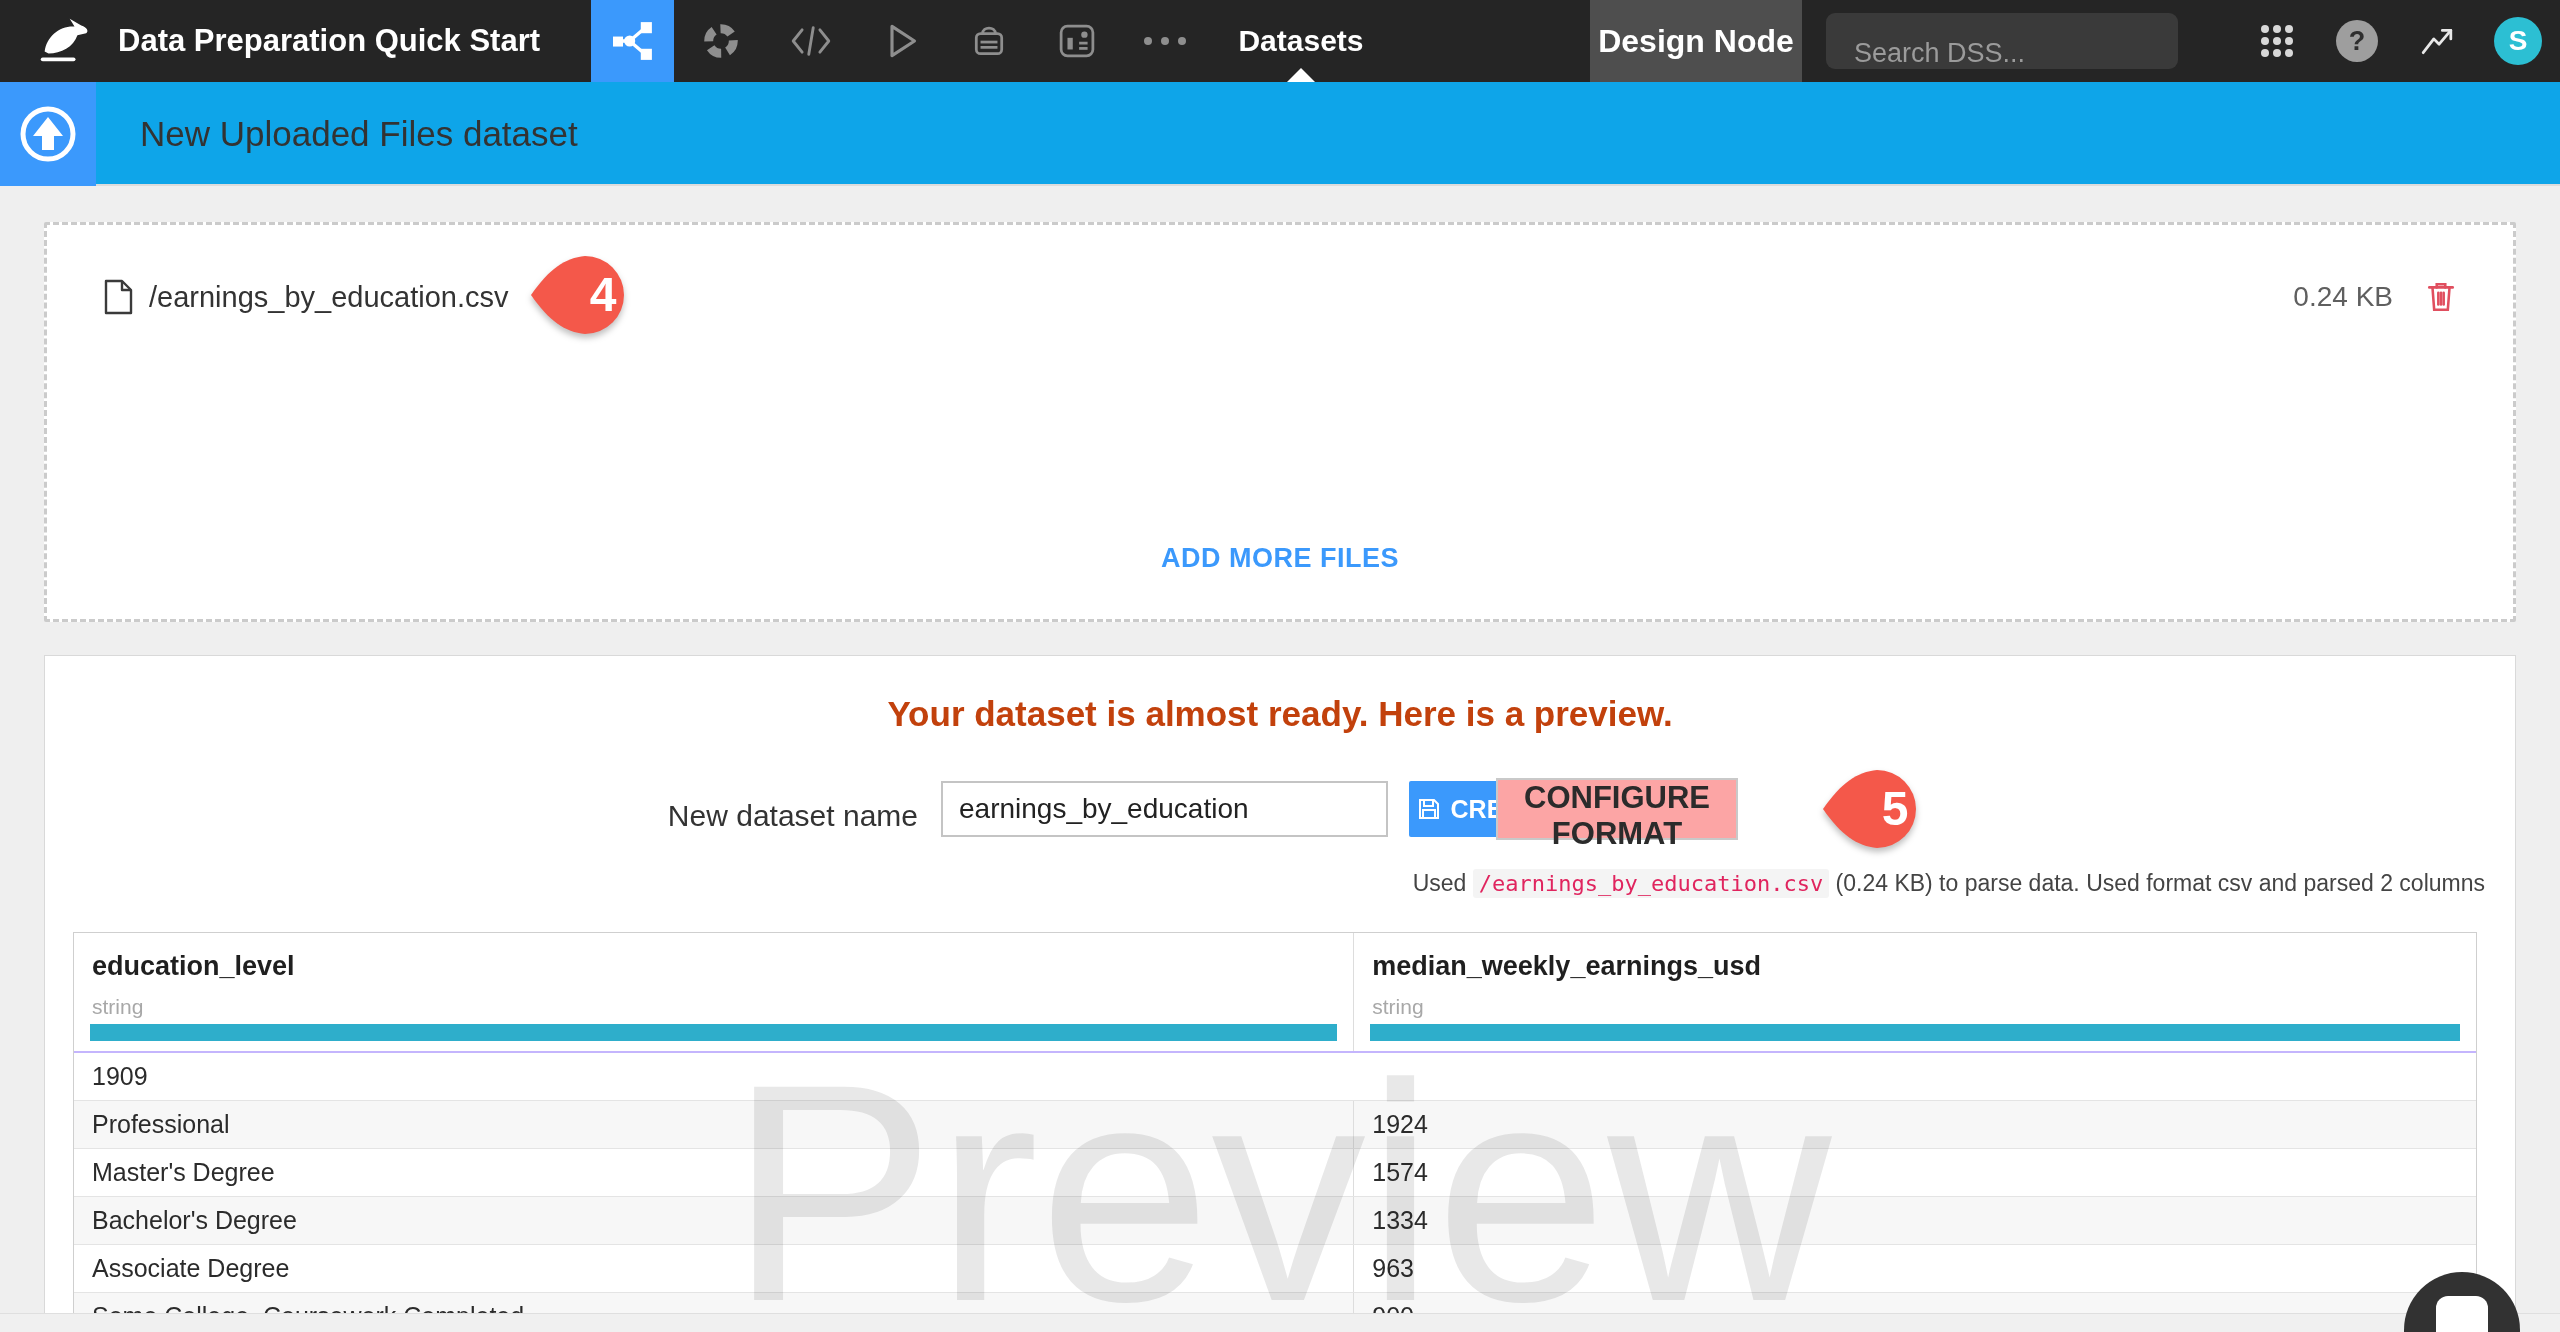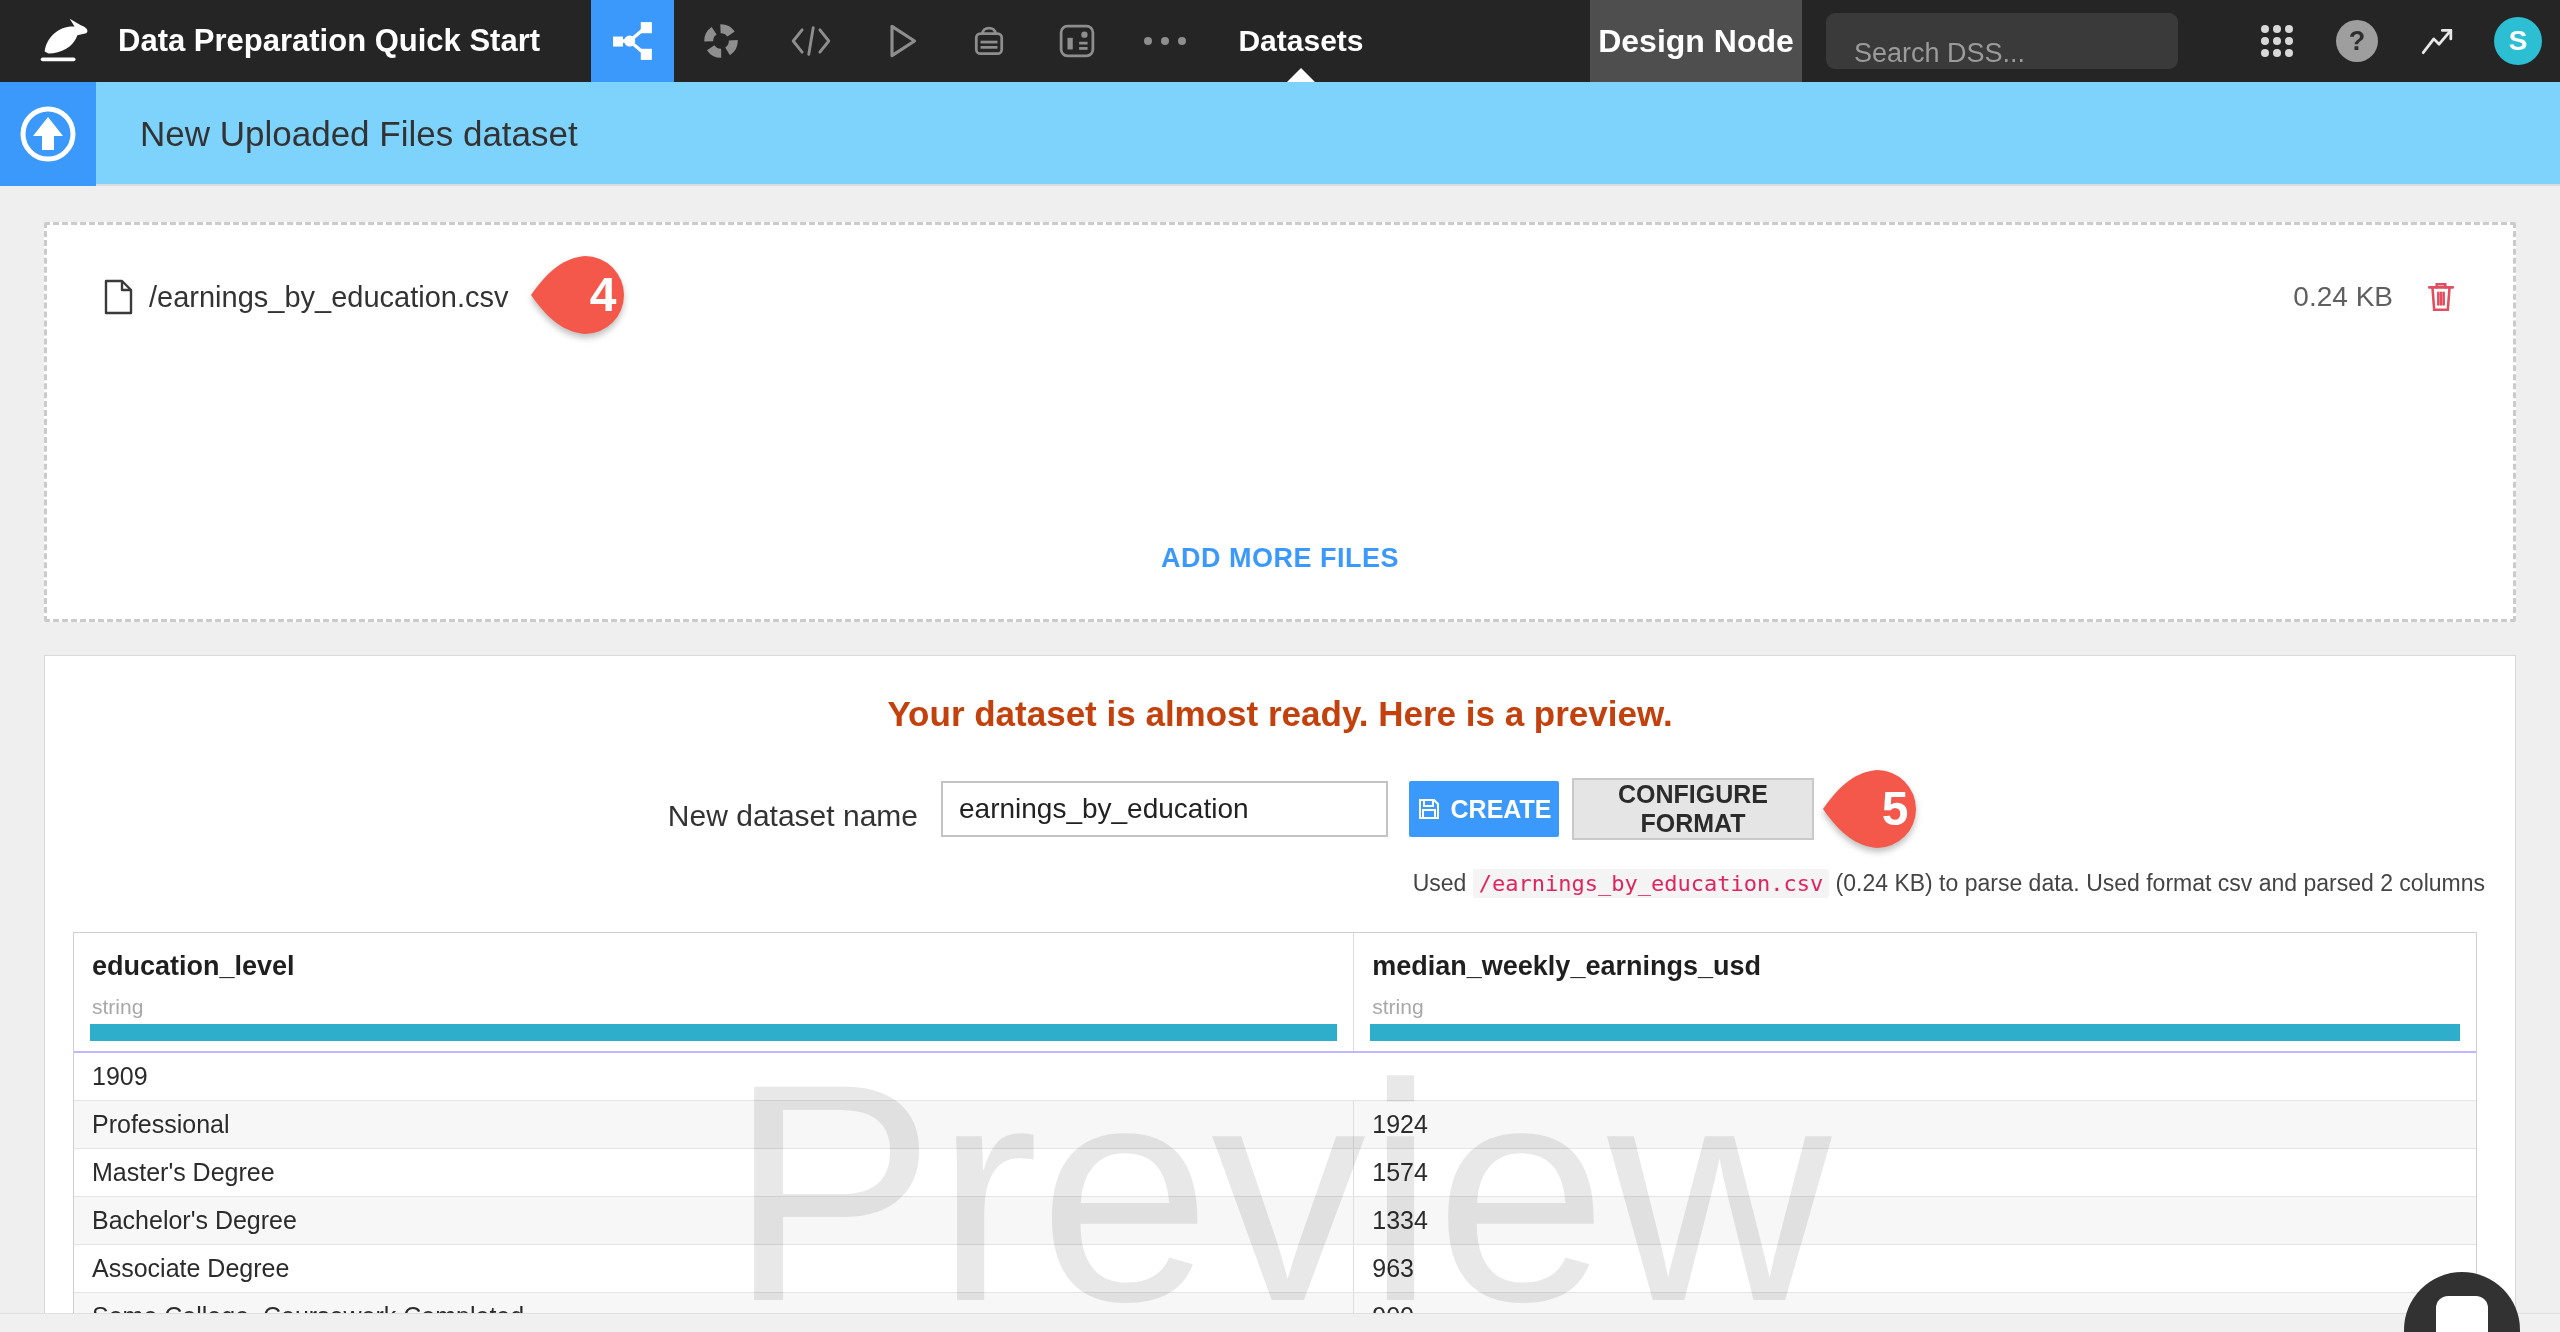--- a/index.html
+++ b/index.html
@@ -34,21 +34,21 @@
   #icon-grid  { left:2248px; }
   #icon-help  { left:2328px; }
   #icon-trend { left:2408px; }
   #help-circle { width:42px; height:42px; border-radius:50%; background:#9e9e9e; color:#2e2e2e;
                  display:flex; align-items:center; justify-content:center; font-size:27px; font-weight:bold; }
   #avatar { position:absolute; left:2494px; top:17px; width:48px; height:48px; border-radius:50%;
             background:#2cbfd3; color:#fff; font-size:28px; font-weight:bold;
             display:flex; align-items:center; justify-content:center; cursor:pointer; }
 
   
-  #page-header { position:absolute; top:82px; left:0; width:2560px; height:104px; background:#7dd3fc;
+  #page-header { position:absolute; top:82px; left:0; width:2560px; height:104px; background:#0ea5e9;
                  border-bottom:2px solid #dcdcdc; z-index:5; }
   #upload-tile { position:absolute; left:0; top:0; width:96px; height:104px; background:#3b99fc;
                  display:flex; align-items:center; justify-content:center; }
   #page-title { position:absolute; left:140px; top:0; height:104px; display:flex; align-items:center;
                 font-size:35px; font-weight:500; color:#333; }
 
   
   #upload-panel { position:absolute; left:44px; right:44px; top:222px; height:400px; background:#fff;
                   border:3px dashed #cbcbcb; border-radius:2px; }
   #file-row { position:absolute; left:56px; right:58px; top:36px; height:72px; display:flex; align-items:center; }
@@ -65,22 +65,22 @@
   #preview-heading { position:absolute; left:0; right:0; top:38px; text-align:center;
                      font-size:35px; font-weight:600; color:#c2410c; }
   #form-row { position:absolute; left:0; top:125px; width:100%; height:60px; }
   #name-label { position:absolute; left:540px; width:333px; top:18px; text-align:right; font-size:30px; color:#333; }
   #name-input { position:absolute; left:896px; top:0; width:447px; height:56px; border:2px solid #c4c4c4;
                 font-size:28px; color:#222; padding:0 16px; outline:none; background:#fff;
                 font-family:"Liberation Sans",sans-serif; }
   #create-btn { position:absolute; left:1364px; top:0; width:150px; height:56px; background:#3b99fc; border:none;
                 color:#fff; font-size:25px; font-weight:bold; display:flex; align-items:center; justify-content:center;
                 gap:10px; cursor:pointer; border-radius:2px; font-family:"Liberation Sans",sans-serif; }
-  #configure-btn { position:absolute; left:1527px; top:-3px; width:242px; height:62px; background:#e5e5e5;
-                   border:2px solid #c9c9c9; color:#2b2b2b; font-size:25px; font-weight:bold; cursor:pointer;
+  #configure-btn { position:absolute; left:1451px; top:-3px; width:242px; height:62px; background:#fca5a5;
+                   border:2px solid #c9c9c9; color:#2b2b2b; font-size:31px; font-weight:bold; cursor:pointer;
                    font-family:"Liberation Sans",sans-serif; }
   #callout-5 { position:absolute; left:1774px; top:-18px; }
   .callout { filter:drop-shadow(0 4px 3px rgba(0,0,0,0.25)); }
   #info-line { position:absolute; right:30px; top:214px; font-size:23px; color:#444; white-space:nowrap; }
   #info-line code { font-family:"DejaVu Sans Mono", monospace; color:#e0245e; background:#f4f4f4;
                     padding:2px 6px; border-radius:3px; font-size:22px; }
 
   
   #table { position:absolute; left:28px; right:38px; top:276px; border:1px solid #cfcfcf; background:#fff; }
   .thead { display:flex; height:120px; border-bottom:2px solid #c4b5fd; }

